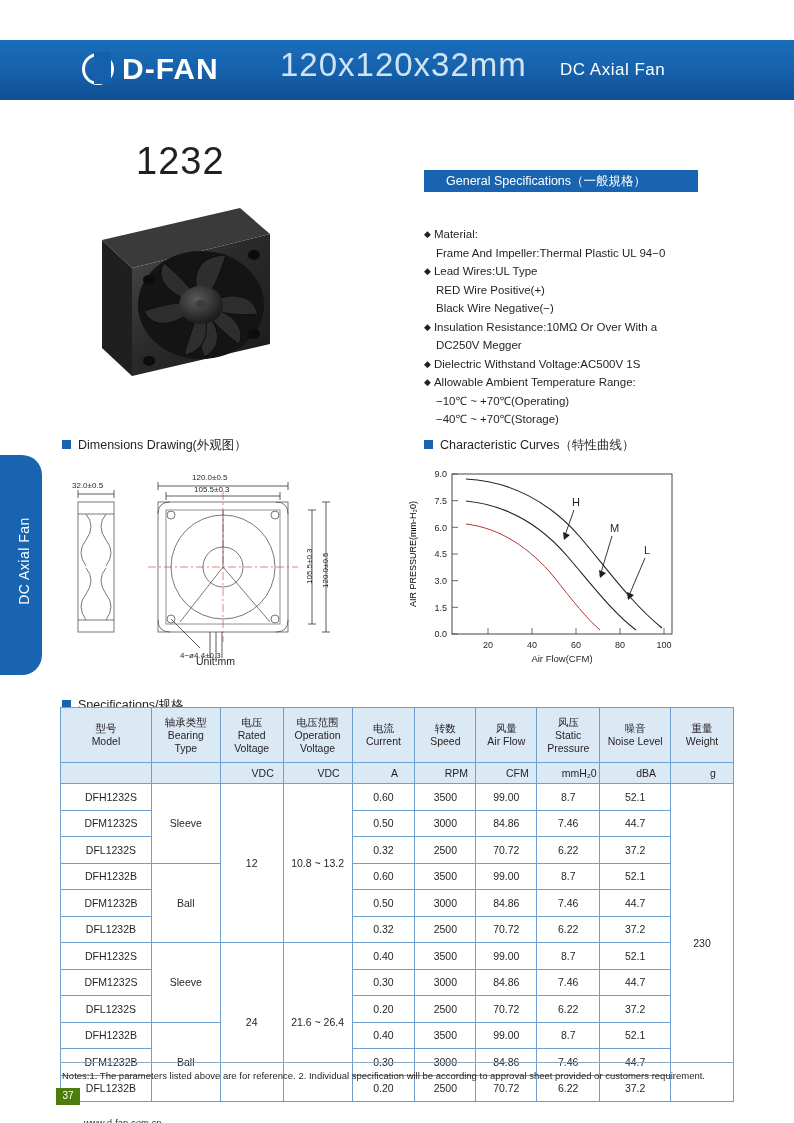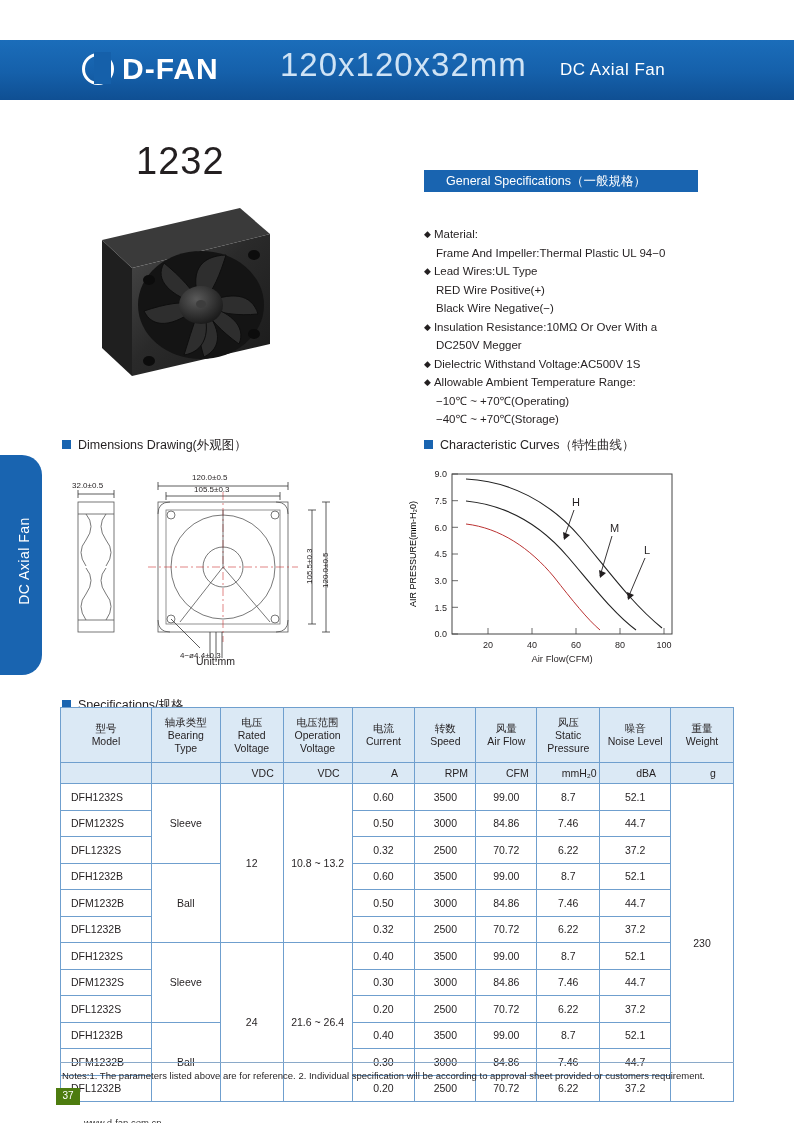--- a/index.html
+++ b/index.html
@@ -103,21 +103,21 @@
   .spectable th,.spectable td{
     border:1px solid #6f9fce;text-align:center;vertical-align:middle;
     padding:0;
   }
   .spectable thead th{
     background:#dbe9f5;font-weight:normal;line-height:13px;
   }
   .spectable thead tr.h1 th{height:54px;}
   .spectable thead tr.h2 th{height:20px;padding-left:22px;}
   .spectable tbody td{height:25.5px;}
-  .spectable td.model{text-align:left;padding-left:10px;}
+  .spectable td.model{text-align:center;padding-left:10px;}
 
   
   .notes{
     position:absolute;left:62px;top:1070px;width:680px;
     font-size:9.5px;color:#231f20;
   }
   .footer-rule{
     position:absolute;left:60px;top:1062px;width:674px;height:1px;background:#8aa9c9;
   }
   .pagenum{

